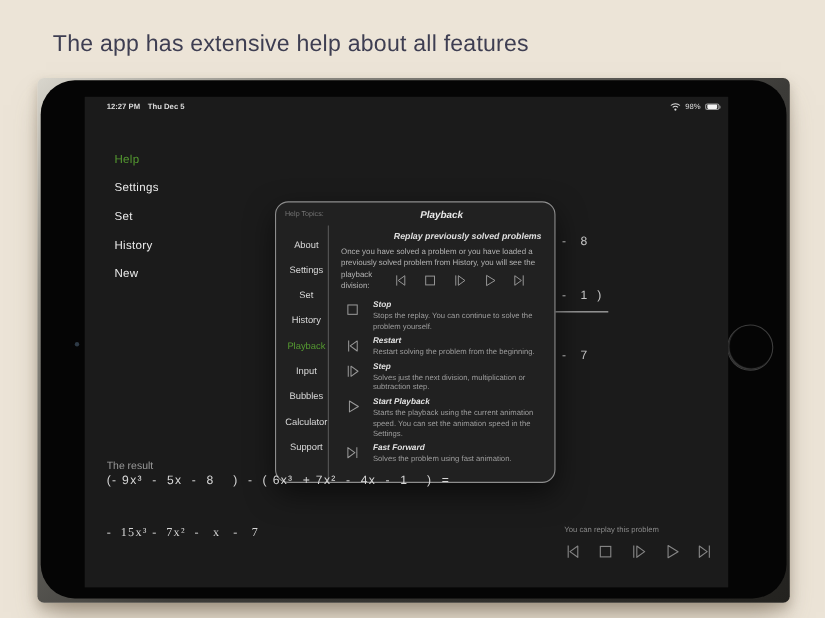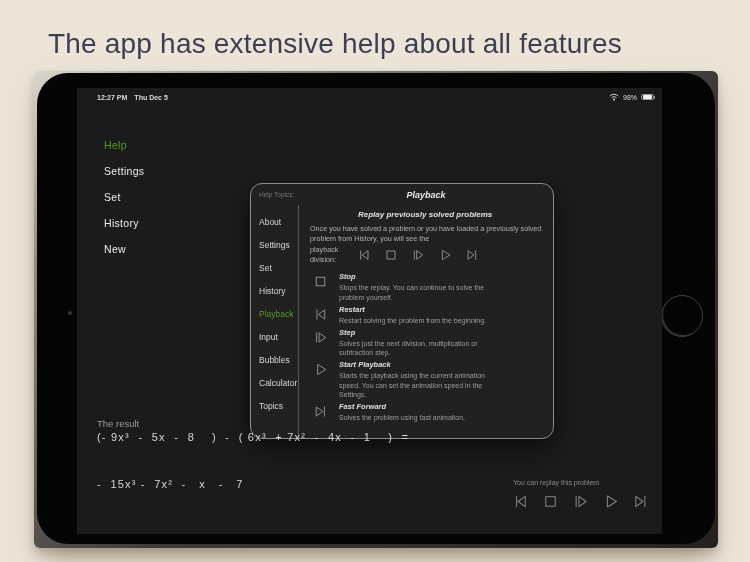--- a/index.html
+++ b/index.html
@@ -1,19 +1,19 @@
 <!DOCTYPE html>
 <html><head>
 <meta charset="utf-8">
 <style>
   * { margin:0; padding:0; box-sizing:border-box; }
   body { font-family:"Liberation Sans", sans-serif; background:#ece4d7; }
   .stage { position:relative; width:750px; height:562px; background:#ece4d7; overflow:hidden; }
 
-  .page-title { position:absolute; left:48px; top:28px; font-size:28px; color:#3e3e52; font-weight:400; letter-spacing:.2px; }
+  .page-title { position:absolute; left:48px; top:28px; font-size:21px; color:#3e3e52; font-weight:400; letter-spacing:.2px; }
 
   
   .ipad-rim { position:absolute; left:34px; top:71px; width:684px; height:477px; border-radius:6px;
     background:linear-gradient(140deg,#d9d6cd 0%,#8f8d85 18%,#3c3b38 55%,#23221f 100%);
     box-shadow:0 16px 26px -8px rgba(110,95,75,.55), 0 5px 10px rgba(110,95,75,.3); }
   .ipad-body { position:absolute; left:3px; top:2px; right:3px; bottom:4px; border-radius:31px; background:#050505; }
   .screen { position:absolute; left:40px; top:15px; width:585px; height:446px; background:#1b1b1b; overflow:hidden; }
   .home-button { position:absolute; right:12px; top:222px; width:42px; height:42px; border-radius:50%;
     border:1px solid #3d3d3d; box-shadow:inset 1px -1px 1px rgba(160,160,160,.35); }
   .camera-dot { position:absolute; left:31px; top:238px; width:4px; height:4px; border-radius:50%; background:#2e3a46; }
@@ -32,46 +32,46 @@
   .app-menu .menu-item { height:26px; line-height:26px; font-size:10.5px; color:#ececec; letter-spacing:.3px; cursor:default; }
   .app-menu .menu-item.active { color:#559a31; }
 
   
   .bg-math { position:absolute; left:428px; top:95px; font-size:11px; color:#c6c6c6; white-space:pre; letter-spacing:1px; }
   .bg-math .m-row { height:26px; line-height:26px; padding-left:6px; }
   .bg-math .m-row2 { height:27px; line-height:25px; padding-left:6px; border-bottom:1px solid #c0c0c0; width:48px; }
   .bg-math .m-row3 { height:26px; line-height:30px; padding-left:6px; }
 
   
-  .help-dialog { position:absolute; left:173px; top:95px; width:304px; height:256px; background:#212121;
+  .help-dialog { position:absolute; left:173px; top:95px; width:255px; height:256px; background:#212121;
     border:1px solid #8d8d8d; border-radius:12px; box-shadow:0 10px 26px rgba(0,0,0,.55); display:flex; flex-direction:column; overflow:hidden; }
   .dlg-header { display:flex; align-items:center; height:21px; flex:none; }
   .dlg-header-label { width:48px; padding-left:8px; font-size:6.5px; color:#757575; }
   .dlg-title { flex:1; text-align:center; font-size:9px; font-style:italic; font-weight:700; color:#e8e8e8; }
   .dlg-body { flex:1; display:flex; min-height:0; }
-  .dlg-topics { width:48px; flex:none; border-right:1px solid #575757; padding-top:6px; }
+  .dlg-topics { width:48px; flex:none; border-right:1px solid #575757; padding-top:6px;text-align:center; }
   .topic-item { height:23px; line-height:23px; padding-left:8px; font-size:8.5px; color:#d9d9d9; cursor:default; }
   .topic-item.active { color:#559a31; }
   .dlg-content { flex:1; padding:5px 9px 0 11px; }
   .dlg-subtitle { font-size:8px; font-style:italic; font-weight:700; color:#e0e0e0; margin-bottom:5px;margin-left:48px; }
   .dlg-intro { font-size:7.2px; color:#b2b2b2; line-height:1.4; }
   .intro-row { display:flex; align-items:center; margin-top:1px; }
   .intro-label { width:40px; flex:none; font-size:7.2px; color:#b2b2b2; line-height:1.4; }
   .intro-icons { display:flex; gap:11px; margin-left:6px; color:#9a9a9a; }
   .btn-list { margin-top:7px; }
   .btn-row { display:flex; margin-bottom:3px; }
   .btn-row .pbi { flex:none; margin:1px 10px 0 2px; color:#9a9a9a; }
   .btn-name { font-size:7.5px; font-style:italic; font-weight:700; color:#e0e0e0; margin-bottom:2px; }
   .btn-desc { font-size:7px; color:#9d9d9d; line-height:1.32; max-width:155px; }
 
   
   .result-block { position:absolute; left:20px; top:330px; }
   .result-label { font-size:9.5px; color:#9a9a9a; margin-bottom:2px; }
   .result-problem { font-size:11px; color:#d6d6d6; white-space:pre; letter-spacing:1.2px; margin-bottom:35px; }
-  .result-answer { font-size:11px; color:#d6d6d6; white-space:pre; letter-spacing:1.2px; }
+  .result-answer { font-size:11px; color:#d6d6d6; white-space:pre; letter-spacing:1.2px;font-family:Liberation Serif, serif; }
 
   
   .replay-block { position:absolute; left:434px; top:391px; }
   .replay-hint { font-size:7px; color:#8a8a8a; margin-bottom:6px; padding-left:2px; }
   .replay-icons { display:flex; gap:11px; color:#858585; }
   .replay-icons .icon-btn { cursor:pointer; }
 
   svg.pb { display:block; }
 </style>
 </head>
@@ -154,21 +154,21 @@
           <div class="dlg-body">
             <div class="dlg-topics">
               <div class="topic-item">About</div>
               <div class="topic-item">Settings</div>
               <div class="topic-item">Set</div>
               <div class="topic-item">History</div>
               <div class="topic-item active">Playback</div>
               <div class="topic-item">Input</div>
               <div class="topic-item">Bubbles</div>
               <div class="topic-item">Calculator</div>
-              <div class="topic-item">Topics</div>
+              <div class="topic-item">Support</div>
             </div>
             <div class="dlg-content">
               <div class="dlg-subtitle">Replay previously solved problems</div>
               <div class="dlg-intro">Once you have solved a problem or you have loaded a previously solved problem from History, you will see the</div>
               <div class="intro-row">
                 <div class="intro-label">playback division:</div>
                 <div class="intro-icons">
                   <svg class="pb" width="16" height="16">
                       <use href="#i-restart"></use>
                     </svg>

